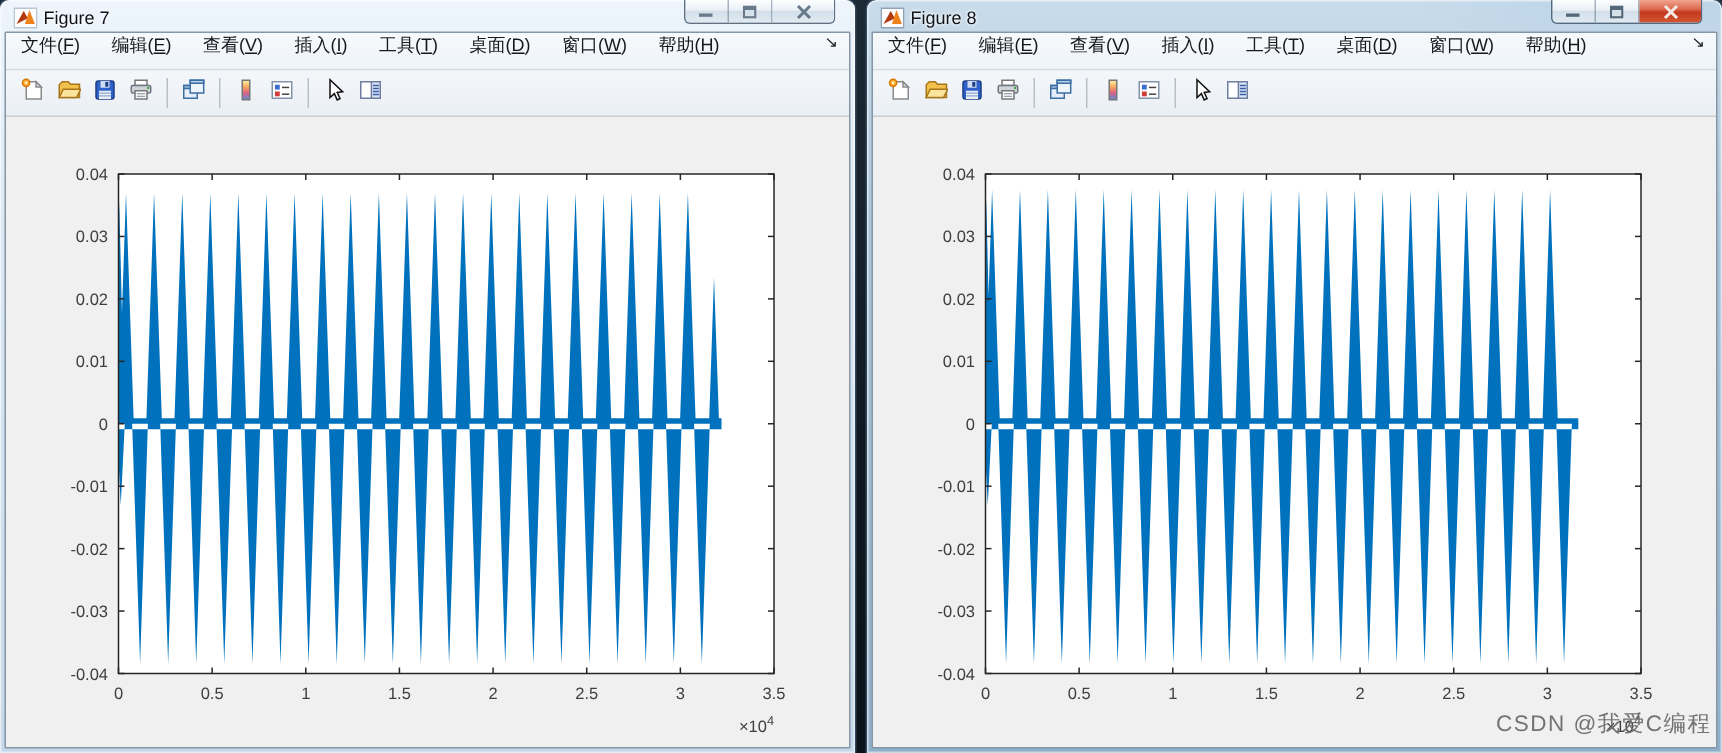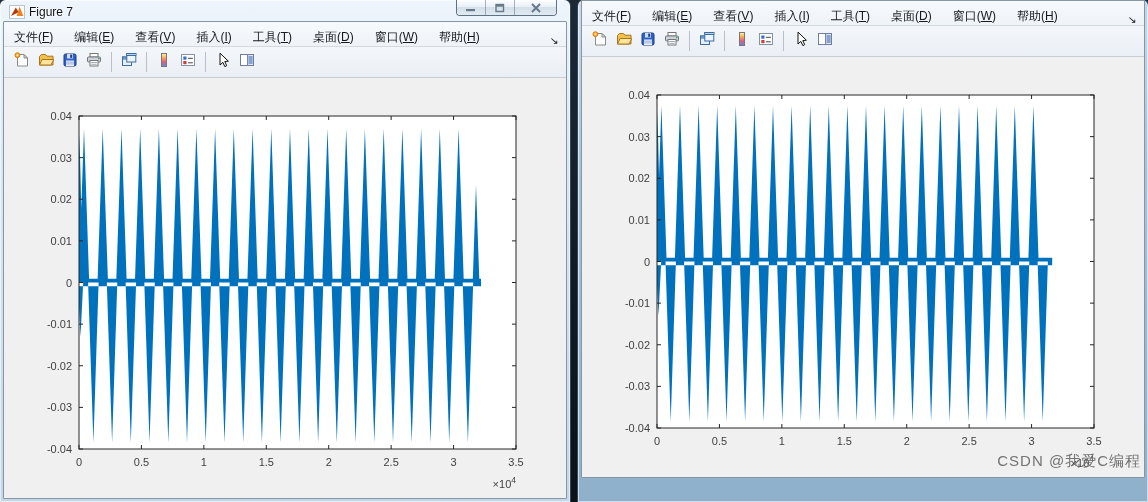--- a/index.html
+++ b/index.html
@@ -43,21 +43,21 @@
   .wbtn.close-wide{width:41px;}
   .wbtn.red{
     background:linear-gradient(180deg,#f0a490 0%,#dd6a50 40%,#c23a20 55%,#d4562f 100%);
   }
   .client{
     height:calc(100% - 21px);background:#f0f0f0;border:1px solid #8796a4;box-sizing:border-box;
     display:flex;flex-direction:column;border-radius:1px;
   }
   .menubar{
     height:24px;flex:0 0 auto;background:linear-gradient(180deg,#f7fafc,#eef3f8);
-    border-bottom:1px solid #d3d9df;display:flex;align-items:flex-end;padding:0 8px 0 10px;
+    border-bottom:1px solid #d3d9df;display:flex;align-items:flex-start;padding:0 8px 0 10px;
   }
   .menu-item{font-size:12px;color:#15181c;margin-right:21px;white-space:nowrap;}
   .menu-item u{text-decoration:underline;}
   .menu-overflow{margin-left:auto;font-size:10px;color:#222;transform:scaleX(1.1);}
   .tbar{
     height:30px;flex:0 0 auto;background:linear-gradient(180deg,#f4f7fa,#eaeff5);
     border-bottom:1px solid #c8cdd3;display:flex;align-items:center;padding-left:6px;
   }
   .tbtn{width:24px;height:24px;display:flex;align-items:center;justify-content:center;border-radius:3px;}
   .tsep{width:1px;height:20px;background:#b7c0c9;margin:0 5px;}
@@ -258,20 +258,48 @@
             <line x1="75" y1="38" x2="79" y2="38" stroke="#262626"></line>
             <line x1="512" y1="38" x2="508" y2="38" stroke="#262626"></line>
             <text x="68" y="42" text-anchor="end" class="ticktext">0.04</text>
             <text x="512" y="410" text-anchor="end" class="ticktext">×10<tspan dy="-5" font-size="8.5">4</tspan></text>
           </svg>
       </div>
     </div>
   </section>
 
   <section class="win active" style="left:578px">
+    <div class="titlebar">
+      <span class="app-icon">
+        <svg width="16" height="16">
+            <rect x="0.5" y="1.5" width="15" height="13" fill="#fdfdfd" stroke="#8fa3b5"></rect>
+            <path d="M2 12 L6.8 3.4 L9.6 8.2 Z" fill="#b33a10"></path>
+            <path d="M7.6 12 L10.6 2.6 L14.3 12 Z" fill="#f0821e"></path>
+          </svg>
+      </span>
+      <span class="title">Figure 8</span>
+      <div class="winbtns">
+        <span class="wbtn">
+            <svg width="10" height="9">
+              <rect x="0" y="6" width="9" height="2.2" fill="#55687a"></rect>
+            </svg>
+          </span>
+        <span class="wbtn">
+            <svg width="10" height="10">
+              <rect x="1" y="1.5" width="7.5" height="7" fill="none" stroke="#55687a" stroke-width="1.4"></rect>
+              <rect x="1" y="1.5" width="7.5" height="2.2" fill="#55687a"></rect>
+            </svg>
+          </span>
+        <span class="wbtn close-wide red">
+            <svg width="10" height="10">
+              <path d="M1 1 L9 9 M9 1 L1 9" stroke="#f6eae6" stroke-width="2"></path>
+            </svg>
+          </span>
+      </div>
+    </div>
     <div class="client">
       <div class="menubar">
         <span class="menu-item">文件(<u>F</u>)</span>
           <span class="menu-item">编辑(<u>E</u>)</span>
           <span class="menu-item">查看(<u>V</u>)</span>
           <span class="menu-item">插入(<u>I</u>)</span>
           <span class="menu-item">工具(<u>T</u>)</span>
           <span class="menu-item">桌面(<u>D</u>)</span>
           <span class="menu-item">窗口(<u>W</u>)</span>
           <span class="menu-item">帮助(<u>H</u>)</span>

